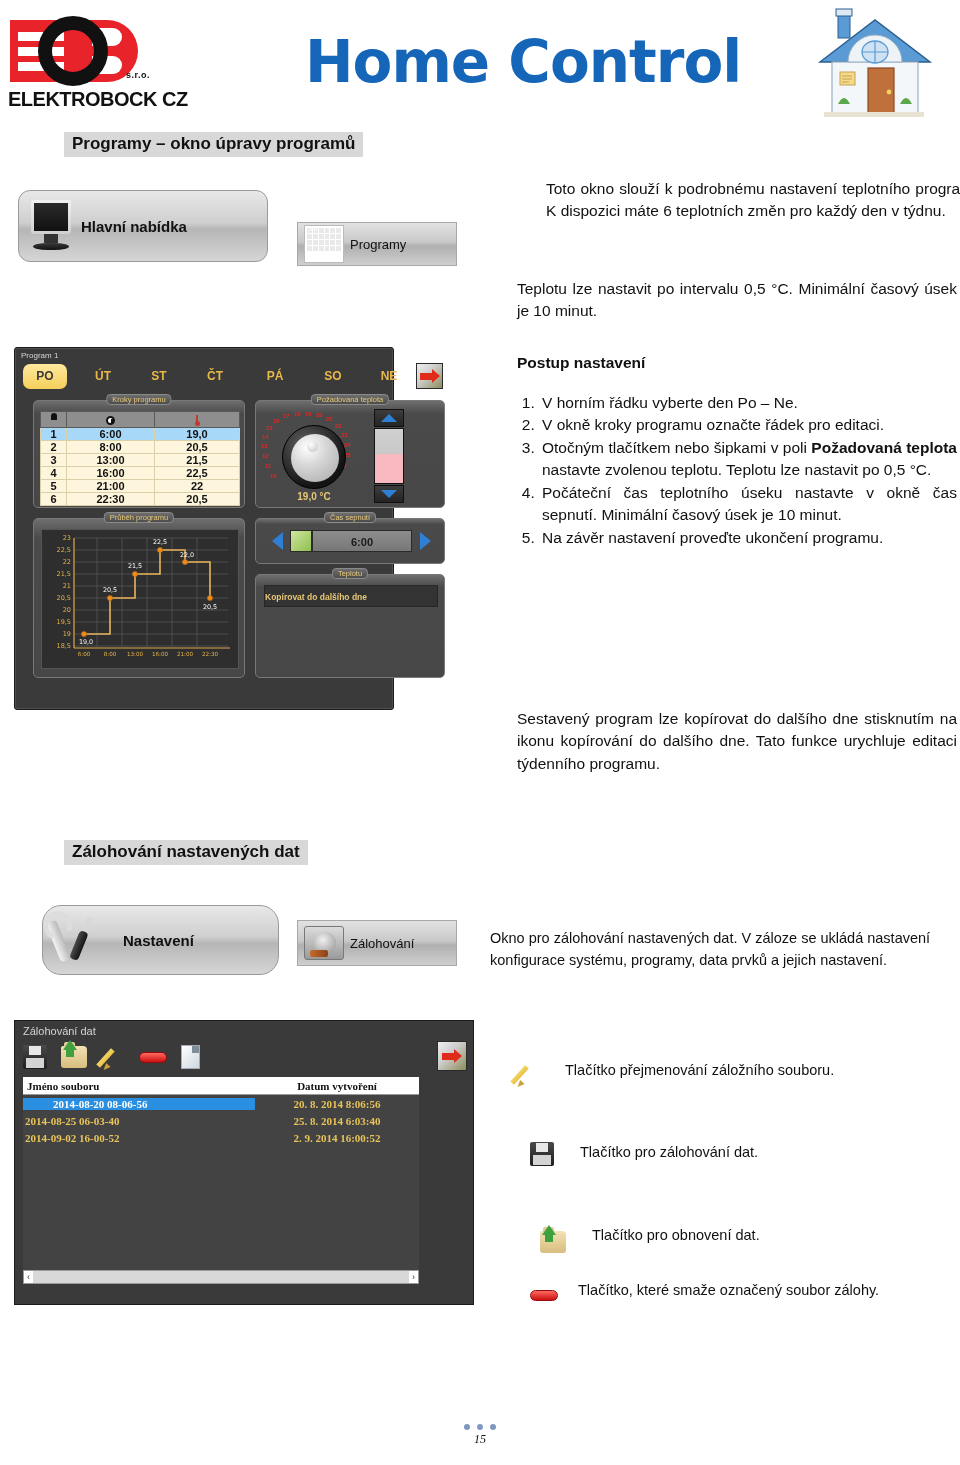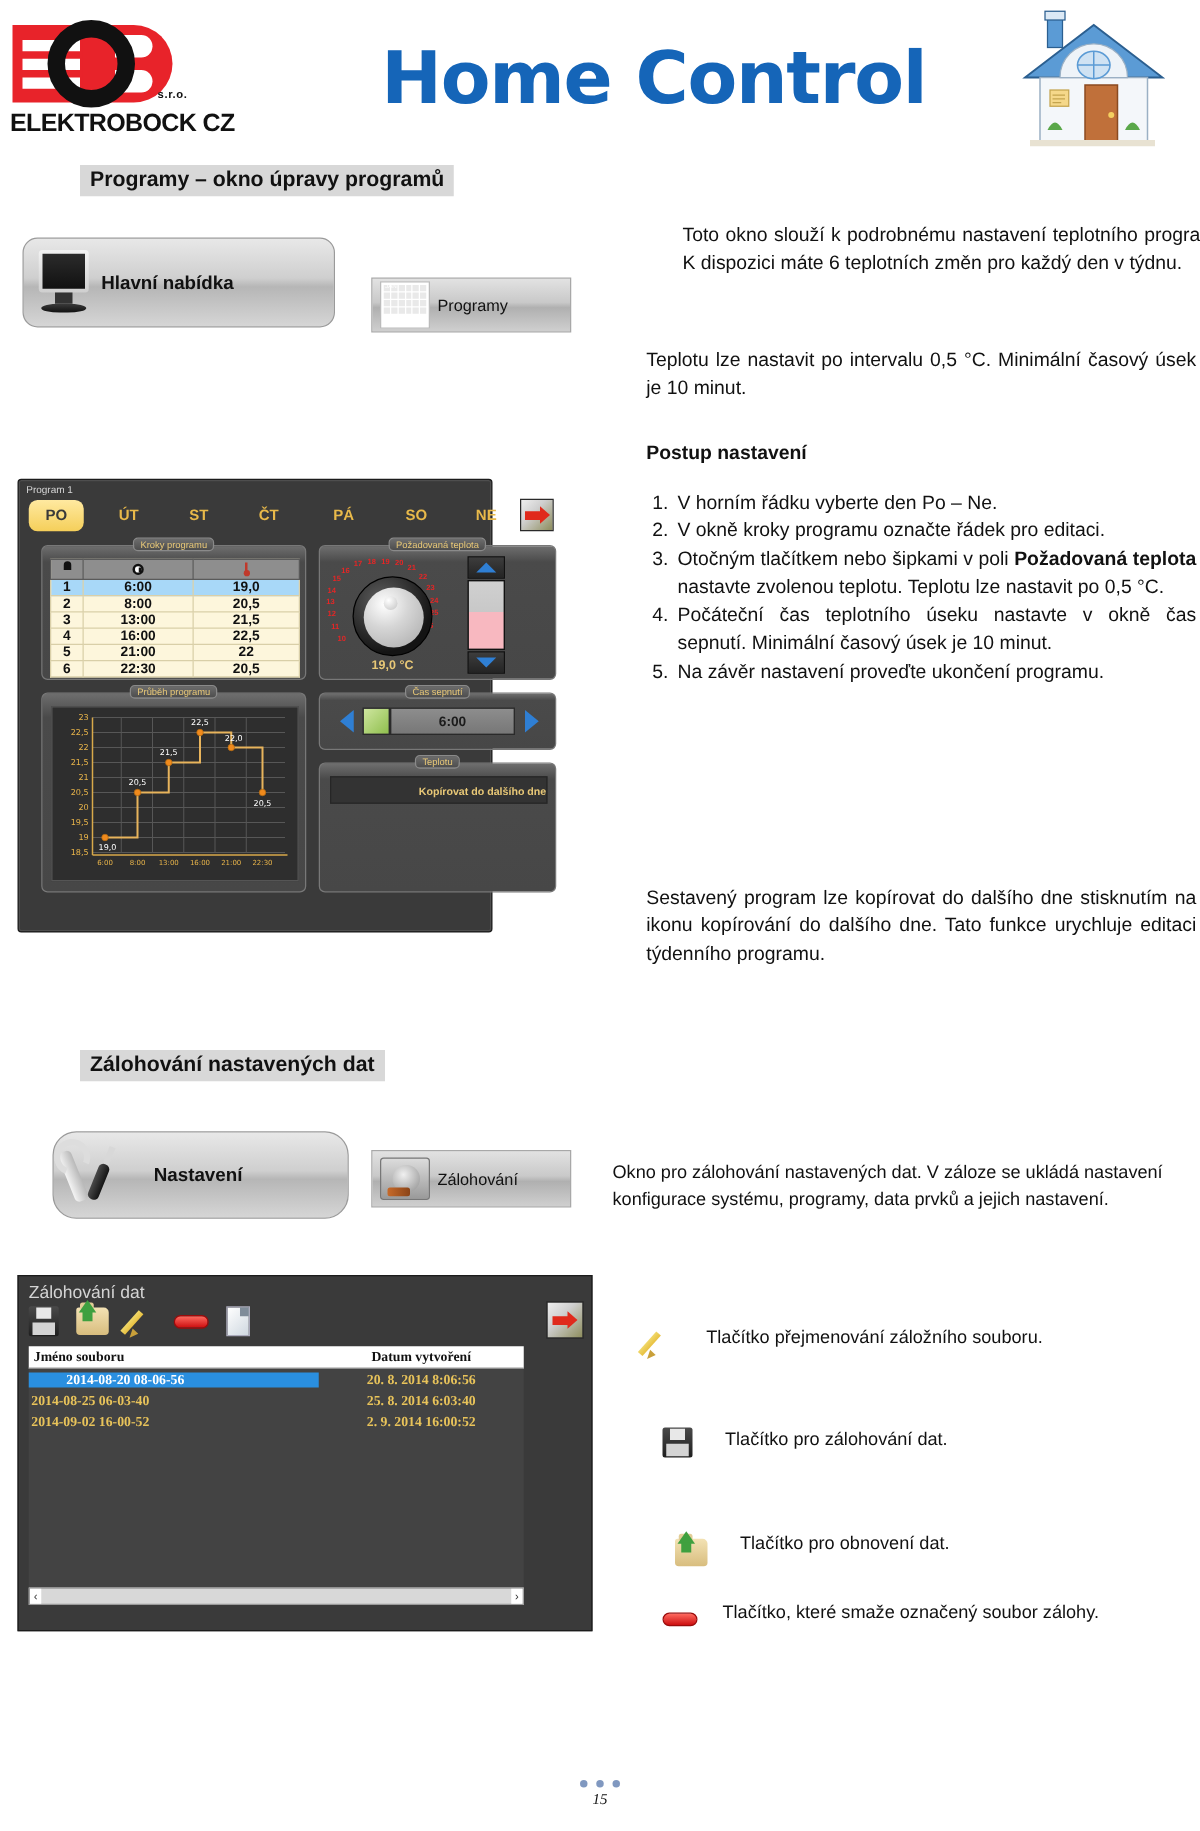--- a/index.html
+++ b/index.html
@@ -123,21 +123,20 @@
   #leg3 { left:540px; top:1225px; width:415px; }
   #leg4 { left:530px; top:1280px; width:425px; }
 
   
   .winPr {
     position:absolute; left:14px; top:347px; width:380px; height:363px;
     background:#3a3a3a;
     border:1px solid #1b1b1b;
     border-radius:3px;
     box-shadow: inset 0 0 0 1px #4e4e4e;
-    margin-top: 36px;
   }
   .winPr-title {
     position:absolute; left:6px; top:3px;
     font-size:8px; color:#d6d6d6;
   }
   .daybar { position:absolute; left:6px; top:15px; width:425px; height:28px; }
   .day {
     position:absolute; top:1px; height:25px; line-height:25px;
     text-align:center; font-size:12px; font-weight:bold; color:#e8b94a;
   }
@@ -273,29 +272,29 @@
   .tright{ border-top:9px solid transparent; border-bottom:9px solid transparent; border-left:11px solid #2f7fd4; }
   .tgreen { width:22px; height:22px; background:linear-gradient(135deg,#cfe6a0,#8fbf4d); border:1px solid #2a2a2a; }
   .tval {
     flex:1; height:22px; line-height:22px; text-align:center;
     background:linear-gradient(180deg,#8d8d8d,#777); border:1px solid #2a2a2a;
     font-size:11px; font-weight:bold; color:#1b1b1b;
   }
   .copy-btn {
     position:absolute; left:8px; top:10px; width:174px; height:22px;
     background:#333; border:1px solid #262626;
-    text-align:right; line-height:22px; font-size:8.5px; font-weight:bold; color:#e8c877;
+    text-align:left; line-height:22px; font-size:8.5px; font-weight:bold; color:#e8c877;
   }
 
   
   .winBk {
     position:absolute; left:14px; top:1020px; width:460px; height:285px;
     background:#3a3a3a; border:1px solid #1b1b1b;
   }
-  .winBk-title { position:absolute; left:8px; top:4px; font-size:14px; color:#d4d4d4; }
+  .winBk-title { position:absolute; left:8px; top:4px; font-size:11px; color:#d4d4d4; }
   .bk-toolbar { position:absolute; left:8px; top:18px; width:400px; height:36px; display:flex; align-items:center; gap:14px; }
   .bk-exit {
     position:absolute; right:6px; top:20px; width:30px; height:30px;
     background:linear-gradient(135deg,#efefef 0%, #cfcfcf 40%, #8d8d5c 100%);
     border:1px solid #2a2a2a;
   }
   .bk-exit .exit-arrow { left:4px; top:11px; }
 
   .bk-head {
     position:absolute; left:8px; top:56px; width:396px; height:18px;

